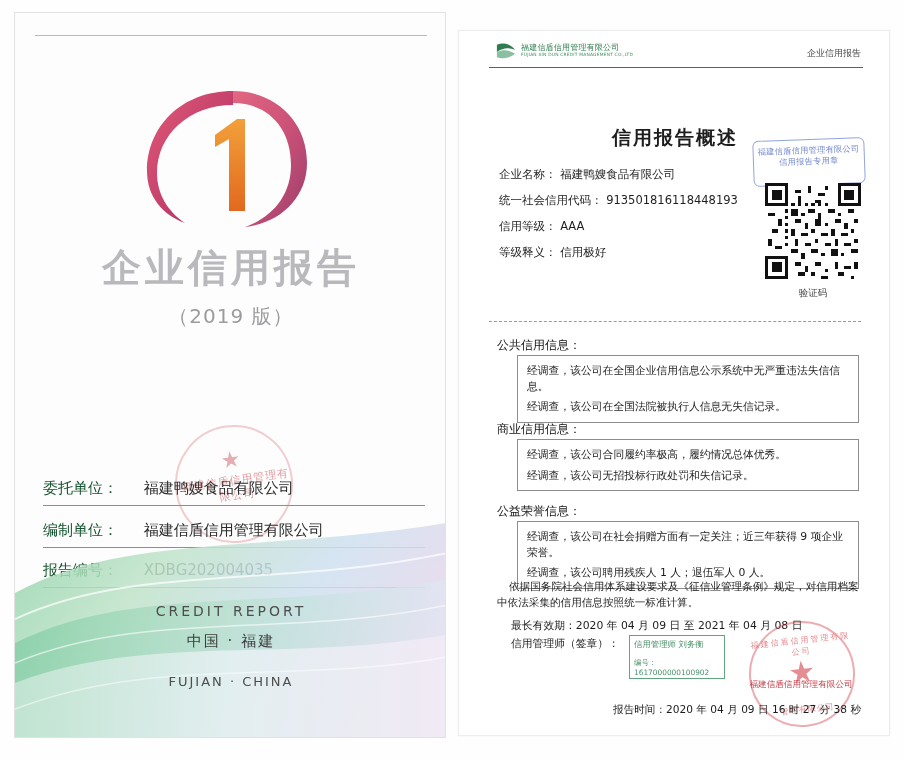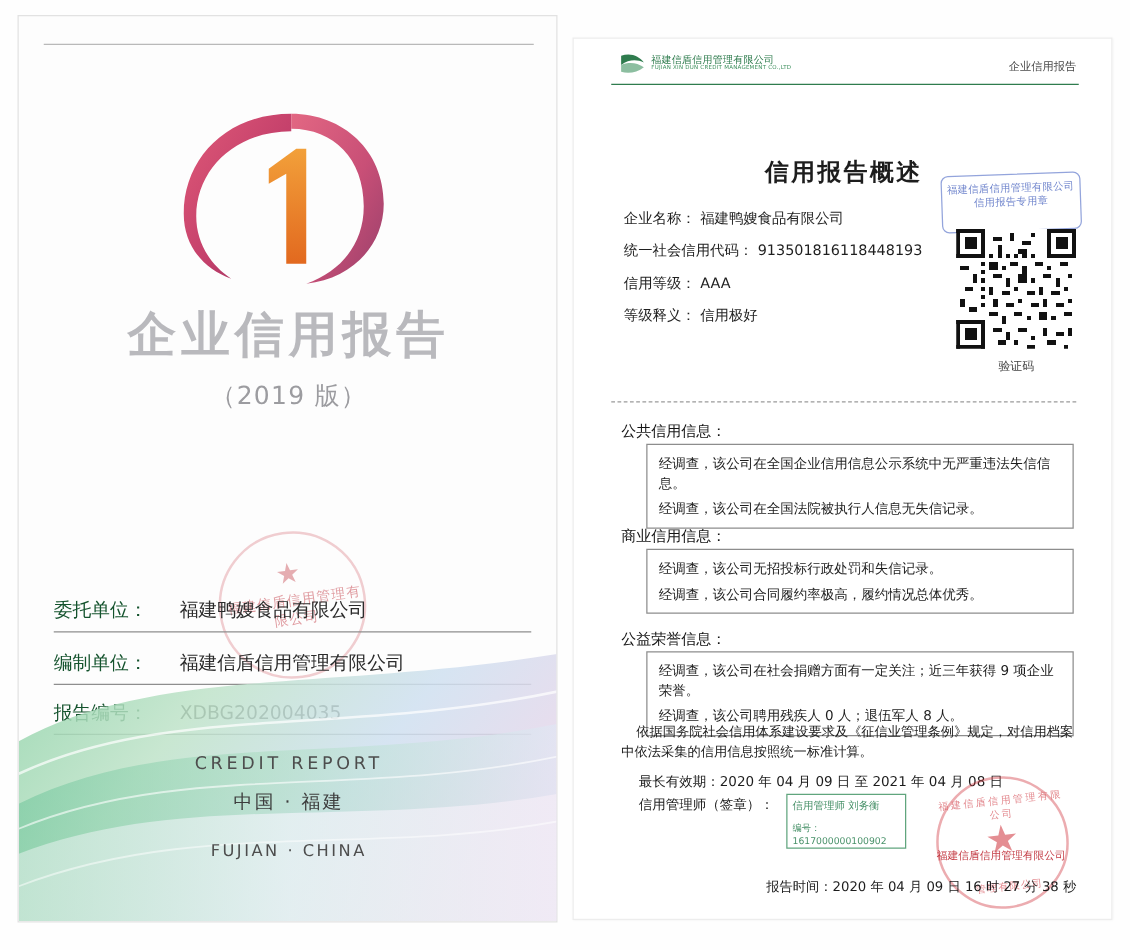--- a/index.html
+++ b/index.html
@@ -520,28 +520,28 @@
     <div class="dashed d1"></div>
 
     <div class="sec-title s1t">公共信用信息：</div>
     <div class="sec-box s1b">
       <p>经调查，该公司在全国企业信用信息公示系统中无严重违法失信信息。</p>
       <p>经调查，该公司在全国法院被执行人信息无失信记录。</p>
     </div>
 
     <div class="sec-title s2t">商业信用信息：</div>
     <div class="sec-box s2b">
+      <p>经调查，该公司合同履约率极高，履约情况总体优秀。</p>
       <p>经调查，该公司无招投标行政处罚和失信记录。</p>
-      <p>经调查，该公司合同履约率极高，履约情况总体优秀。</p>
     </div>
 
     <div class="sec-title s3t">公益荣誉信息：</div>
     <div class="sec-box s3b">
       <p>经调查，该公司在社会捐赠方面有一定关注；近三年获得 9 项企业荣誉。</p>
-      <p>经调查，该公司聘用残疾人 0 人；退伍军人 8 人。</p>
+      <p>经调查，该公司聘用残疾人 1 人；退伍军人 0 人。</p>
     </div>
 
     <div class="legal">依据国务院社会信用体系建设要求及《征信业管理条例》规定，对信用档案中依法采集的信用信息按照统一标准计算。</div>
     <div class="valid">最长有效期：2020 年 04 月 09 日 至  2021 年 04 月 08 日</div>
     <div class="signer">信用管理师（签章）：</div>
 
     <div class="green-stamp">
       <div class="g1">信用管理师  刘务衡</div>
       <div class="g2">编号：1617000000100902</div>
     </div>

